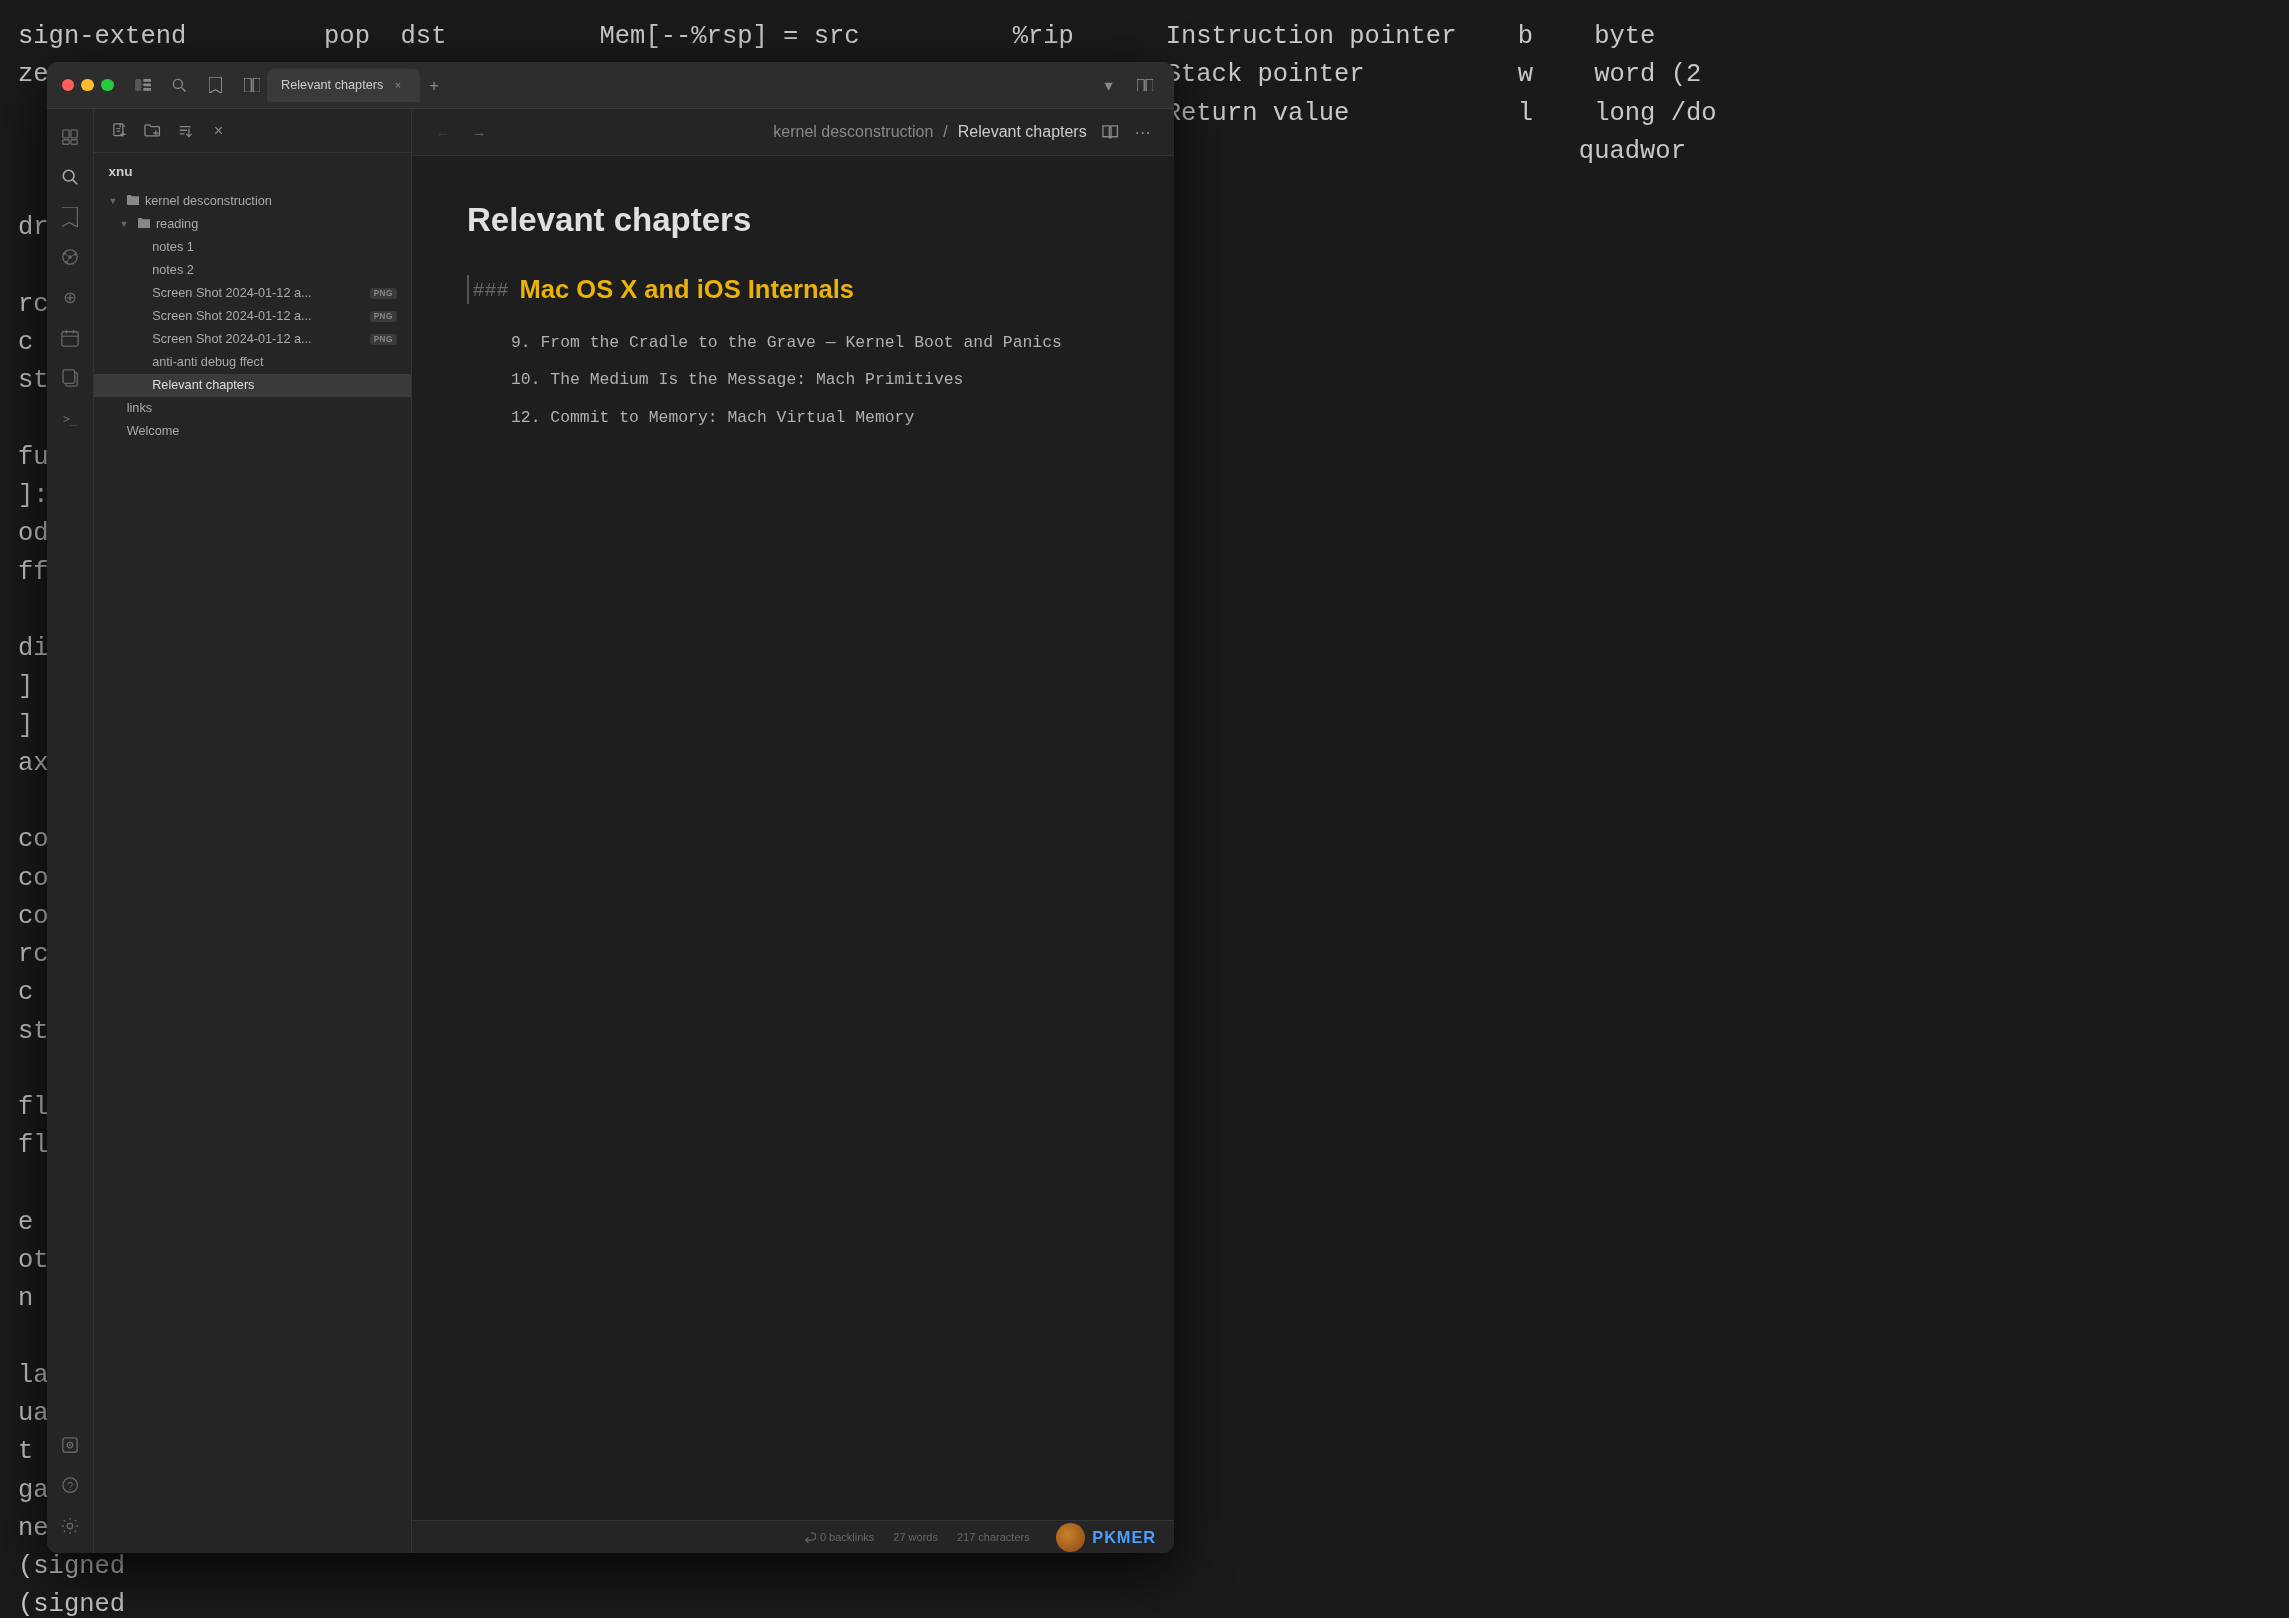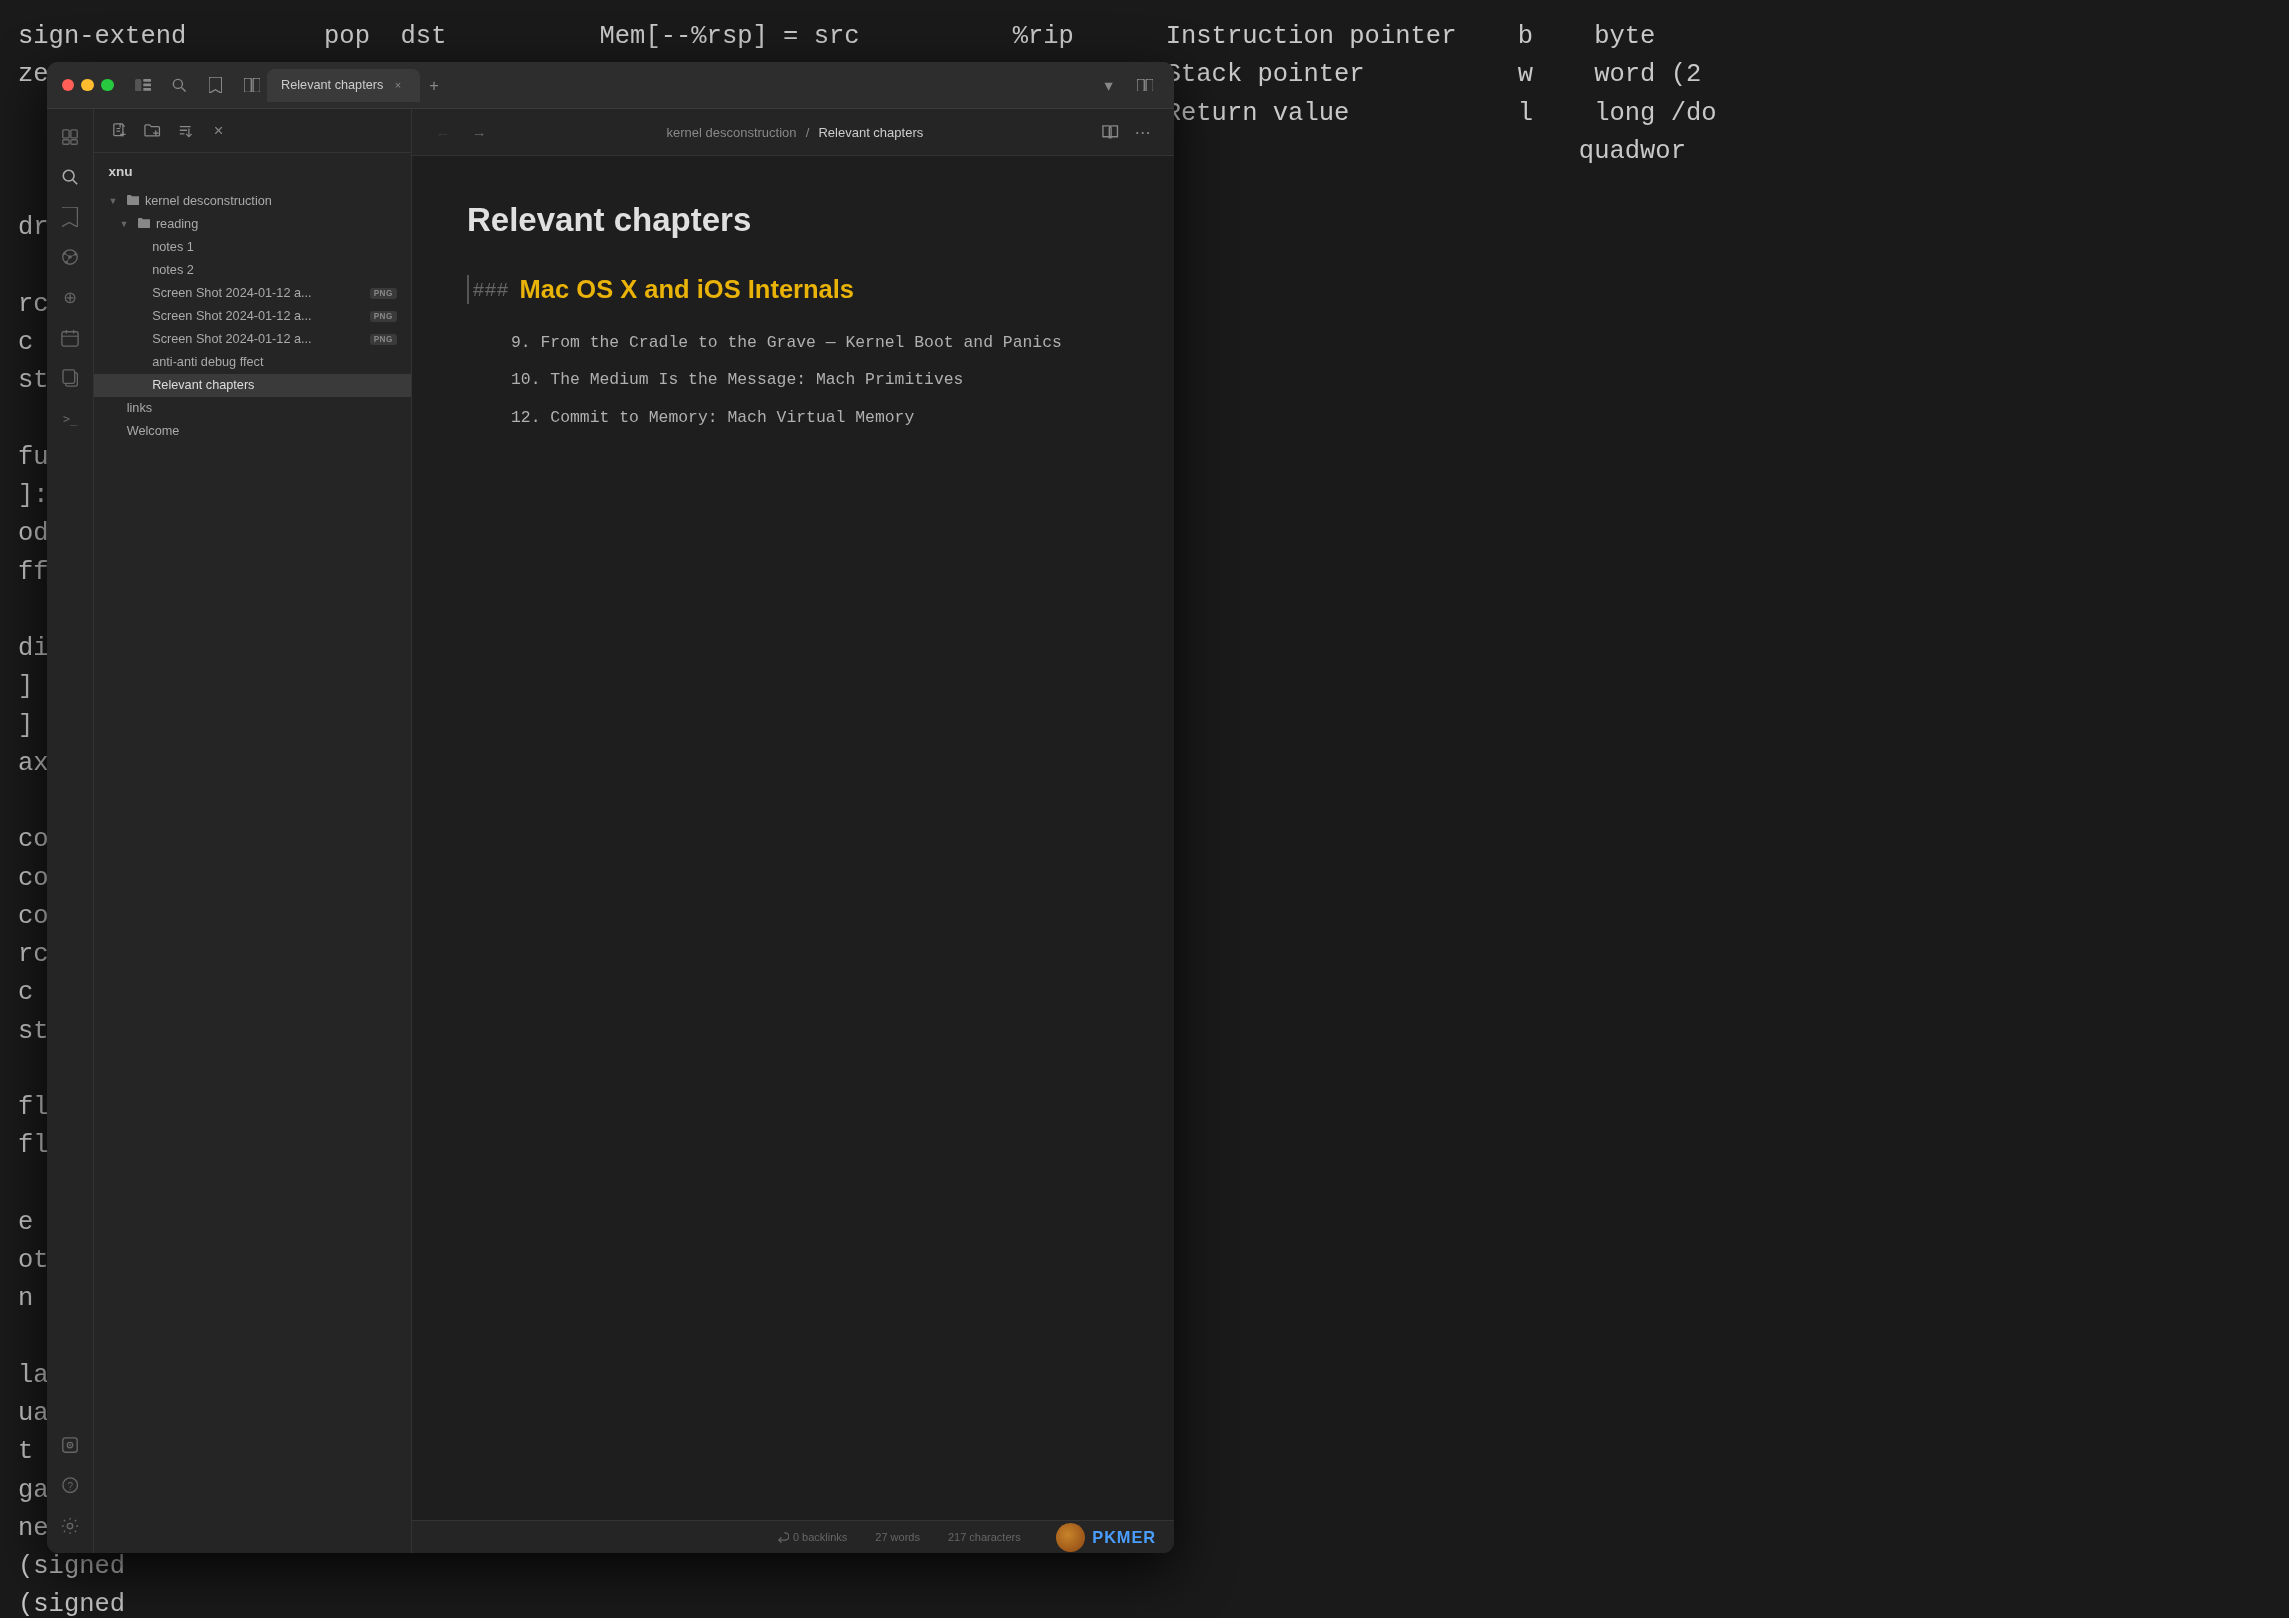--- a/index.html
+++ b/index.html
@@ -277,22 +277,22 @@
       justify-content: center;
       color: #666;
       font-size: 14.5px;
       cursor: pointer;
       border-radius: 4.5px;
     }
     .nav-arrow.disabled { opacity: 0.3; cursor: default; }
 
     .breadcrumb {
       flex: 1;
-      text-align: center;
-      font-size: 13px;
+      text-align: right;
+      font-size: 16px;
       color: #888;
     }
 
     .breadcrumb a {
       color: #888;
       text-decoration: none;
       cursor: pointer;
     }
     .breadcrumb-separator { margin: 0 5.5px; }
     .breadcrumb-current { color: #ccc; }
@@ -368,21 +368,21 @@
     
     .status-bar {
       display: flex;
       align-items: center;
       justify-content: flex-end;
       padding: 5.5px 18px;
       background: #252525;
       border-top: 0.9px solid #333;
       font-size: 11px;
       color: #666;
-      gap: 28px;
+      gap: 19px;
       height: 33px;
       flex-shrink: 0;
     }
 
     .status-item {
       display: flex;
       align-items: center;
       gap: 3.6px;
     }
 

